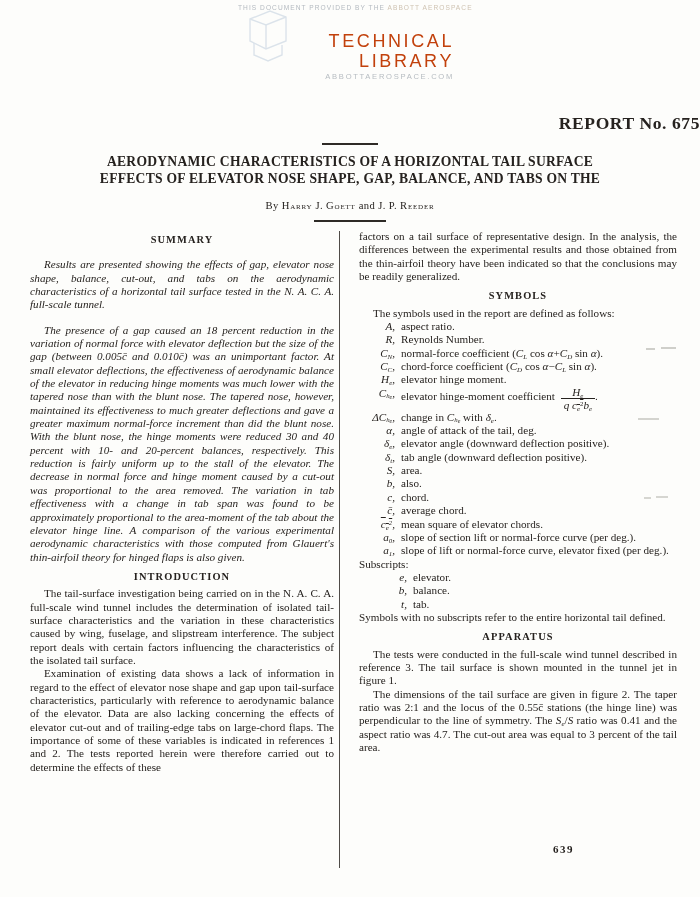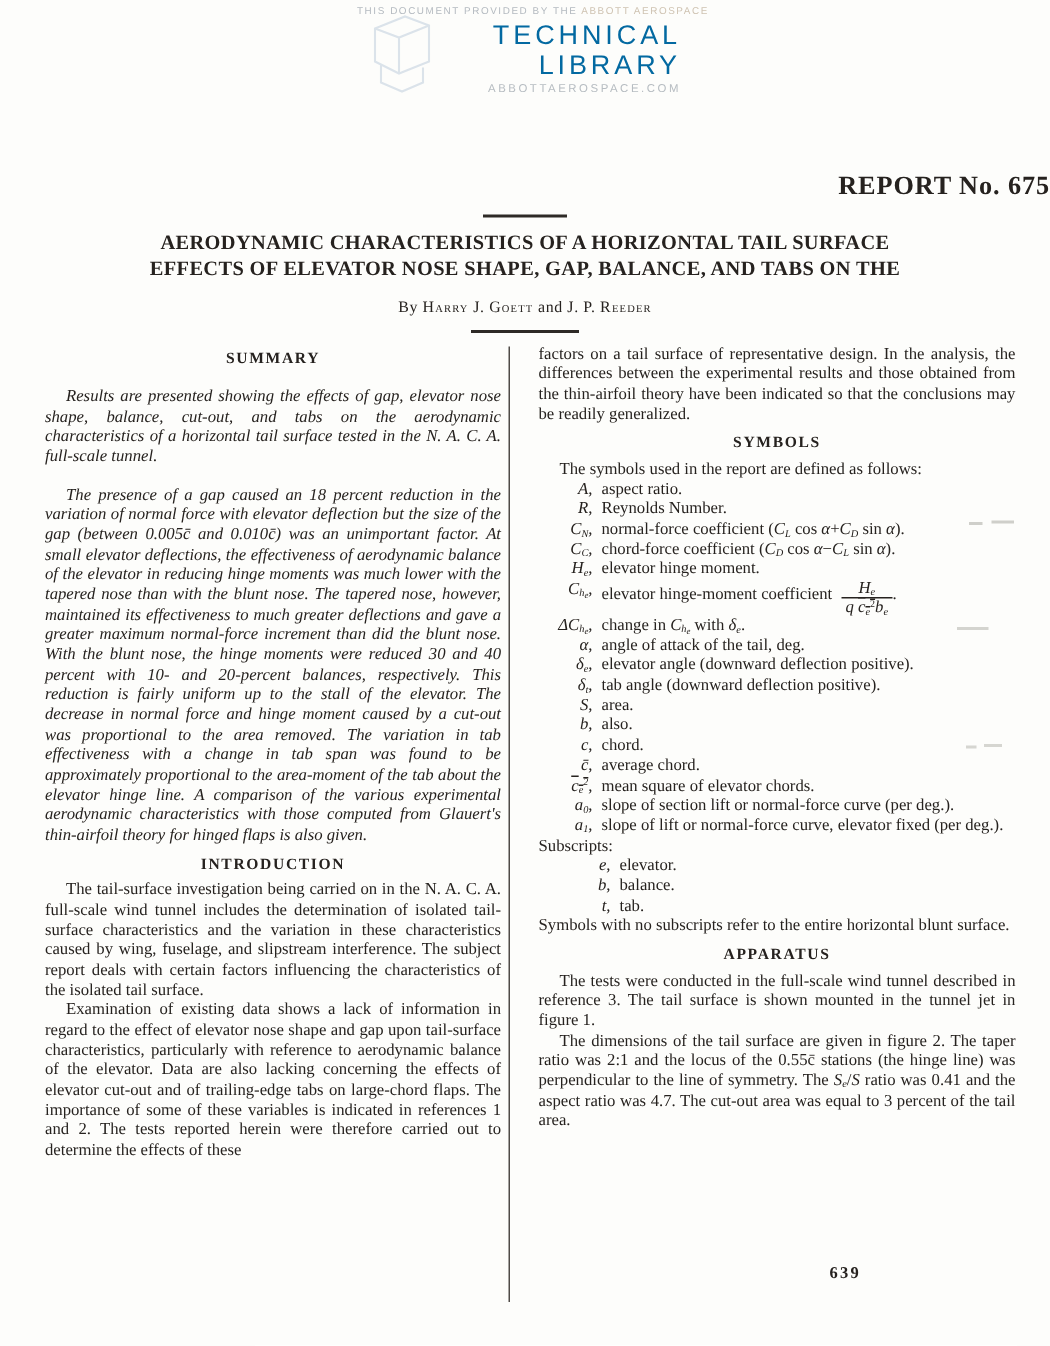--- a/index.html
+++ b/index.html
@@ -5,21 +5,21 @@
   html,body{margin:0;padding:0;background:#ffffff;}
   .page{position:relative;width:700px;height:897px;background:#fdfdfb;overflow:hidden;
         font-family:"Liberation Serif","DejaVu Serif",serif;color:#26221f;}
 
   
   .watermark{position:absolute;top:4px;left:238px;width:216px;
              font-family:"Liberation Sans","DejaVu Sans",sans-serif;line-height:1.15;}
   .wm-logo{position:absolute;left:6px;top:3px;opacity:.85;}
   .wm-l1{font-size:6.6px;letter-spacing:1.05px;color:#b4bac0;white-space:nowrap;text-align:right;}
   .wm-l1 .brand{color:#cfc3b2;}
-  .wm-l2{font-size:18px;letter-spacing:2.6px;color:#0369a1;text-align:right;margin-top:1px;font-weight:400;}
+  .wm-l2{font-size:18px;letter-spacing:2.6px;color:#c2410c;text-align:right;margin-top:19px;font-weight:400;}
   .wm-l3{font-size:7.6px;letter-spacing:1.7px;color:#b6bcc1;text-align:right;margin-top:1px;}
 
   
   .report-no{padding-top:113px;text-align:right;font-size:17.5px;font-weight:bold;letter-spacing:.6px;}
   .rule-short{height:2.4px;background:#2e2a26;margin:9px auto 0;}
   .rule-1{width:56px;}
   .rule-2{width:72px;height:2px;}
   .main-title{margin-top:9px;text-align:center;font-weight:bold;font-size:13.6px;line-height:16.8px;letter-spacing:.25px;}
   .byline{margin-top:12px;text-align:center;font-size:10.6px;letter-spacing:.4px;}
   .byline .sc{font-variant:small-caps;letter-spacing:.8px;}
@@ -191,21 +191,21 @@
             </div>
             <div class="sym-row">
               <span class="sym-term">b,</span>
               <span class="sym-def">balance.</span>
             </div>
             <div class="sym-row">
               <span class="sym-term">t,</span>
               <span class="sym-def">tab.</span>
             </div>
           </div>
-        <p class="noindent">Symbols with no subscripts refer to the entire horizontal blunt surface.</p>
+        <p class="noindent">Symbols with no subscripts refer to the entire horizontal tail defined.</p>
 
         <div class="sec-head">APPARATUS</div>
         <div>
             <p>The tests were conducted in the full-scale wind tunnel described in reference 3.  The tail surface is shown mounted in the tunnel jet in figure 1.</p>
             <p>The dimensions of the tail surface are given in figure 2.  The taper ratio was 2:1 and the locus of the 0.55c̄ stations (the hinge line) was perpendicular to the line of symmetry.  The <i>S<sub>e</sub></i>/<i>S</i> ratio was 0.41 and the aspect ratio was 4.7.  The cut-out area was equal to 3 percent of the tail area.</p>
           </div>
       </div>
 
     </div>
   </div>

